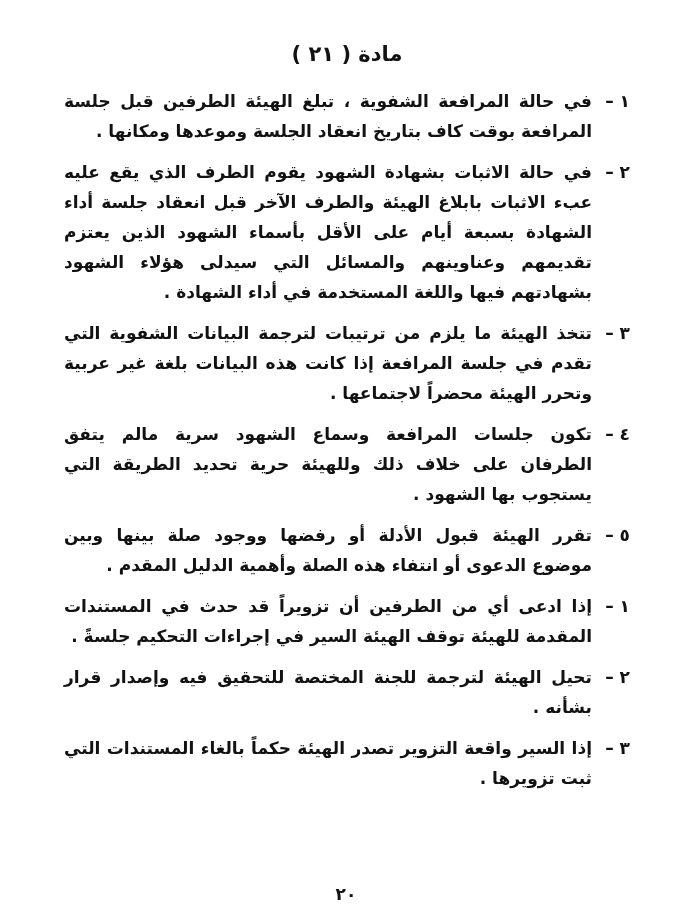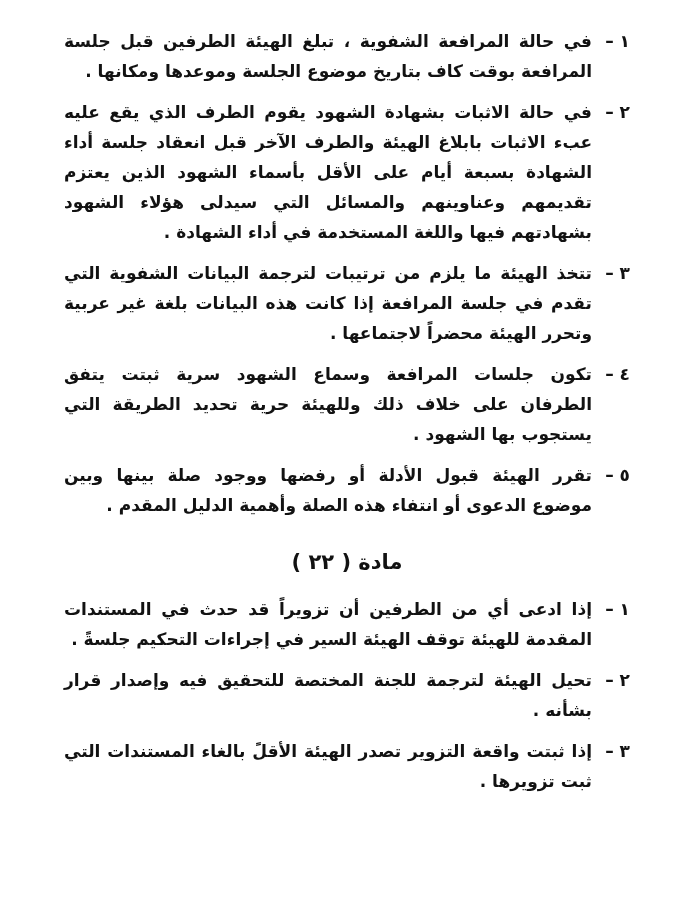--- a/index.html
+++ b/index.html
@@ -55,53 +55,54 @@
     text-align: center;
     font-size: 17px;
   }
 </style>
 </head>
 <body>
 
 <div class="page">
   <div class="content">
 
+    <h2 class="article-title first">مادة ( ٢١ )</h2>
 
     <div class="item">
       <span class="item-marker">١ –</span>
-      <div class="item-text">في حالة المرافعة الشفوية ، تبلغ الهيئة الطرفين قبل جلسة المرافعة بوقت كاف بتاريخ موضوع الجلسة وموعدها ومكانها .</div>
+      <div class="item-text">في حالة المرافعة الشفوية ، تبلغ الهيئة الطرفين قبل جلسة المرافعة بوقت كاف بتاريخ انعقاد الجلسة وموعدها ومكانها .</div>
     </div>
     <div class="item">
       <span class="item-marker">٢ –</span>
       <div class="item-text">في حالة الاثبات بشهادة الشهود يقوم الطرف الذي يقع عليه عبء الاثبات بابلاغ الهيئة والطرف الآخر قبل انعقاد جلسة أداء الشهادة بسبعة أيام على الأقل بأسماء الشهود الذين يعتزم تقديمهم وعناوينهم والمسائل التي سيدلى هؤلاء الشهود بشهادتهم فيها واللغة المستخدمة في أداء الشهادة .</div>
     </div>
     <div class="item">
       <span class="item-marker">٣ –</span>
       <div class="item-text">تتخذ الهيئة ما يلزم من ترتيبات لترجمة البيانات الشفوية التي تقدم في جلسة المرافعة إذا كانت هذه البيانات بلغة غير عربية وتحرر الهيئة محضراً لاجتماعها .</div>
     </div>
     <div class="item">
       <span class="item-marker">٤ –</span>
-      <div class="item-text">تكون جلسات المرافعة وسماع الشهود سرية ثبتت يتفق الطرفان على خلاف ذلك وللهيئة حرية تحديد الطريقة التي يستجوب بها الشهود .</div>
+      <div class="item-text">تكون جلسات المرافعة وسماع الشهود سرية مالم يتفق الطرفان على خلاف ذلك وللهيئة حرية تحديد الطريقة التي يستجوب بها الشهود .</div>
     </div>
     <div class="item">
       <span class="item-marker">٥ –</span>
       <div class="item-text">تقرر الهيئة قبول الأدلة أو رفضها ووجود صلة بينها وبين موضوع الدعوى أو انتفاء هذه الصلة وأهمية الدليل المقدم .</div>
     </div>
 
-    <h2 class="article-title">مادة ( ٢٢ )</h2>
 
     <div class="item">
       <span class="item-marker">١ –</span>
       <div class="item-text">إذا ادعى أي من الطرفين أن تزويراً قد حدث في المستندات المقدمة للهيئة توقف الهيئة السير في إجراءات التحكيم جلسةً .</div>
     </div>
     <div class="item">
       <span class="item-marker">٢ –</span>
       <div class="item-text">تحيل الهيئة لترجمة للجنة المختصة للتحقيق فيه وإصدار قرار بشأنه .</div>
     </div>
     <div class="item">
       <span class="item-marker">٣ –</span>
-      <div class="item-text">إذا ثبتت واقعة التزوير تصدر الهيئة الأقلً بالغاء المستندات التي ثبت تزويرها .</div>
+      <div class="item-text">إذا السير واقعة التزوير تصدر الهيئة حكماً بالغاء المستندات التي ثبت تزويرها .</div>
     </div>
 
 
   </div>
 
+  <div class="page-number">٢٠</div>
 </div>
 
 </body></html>

